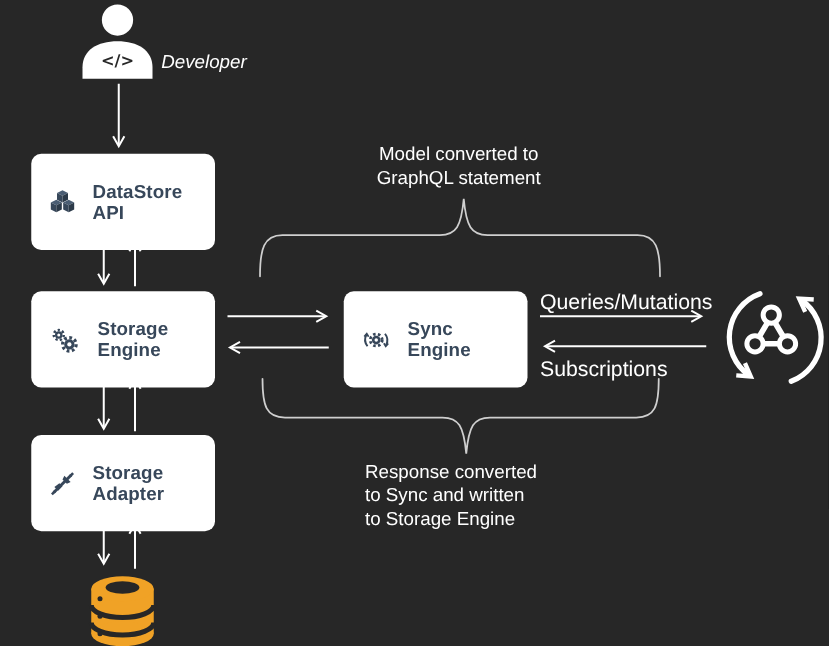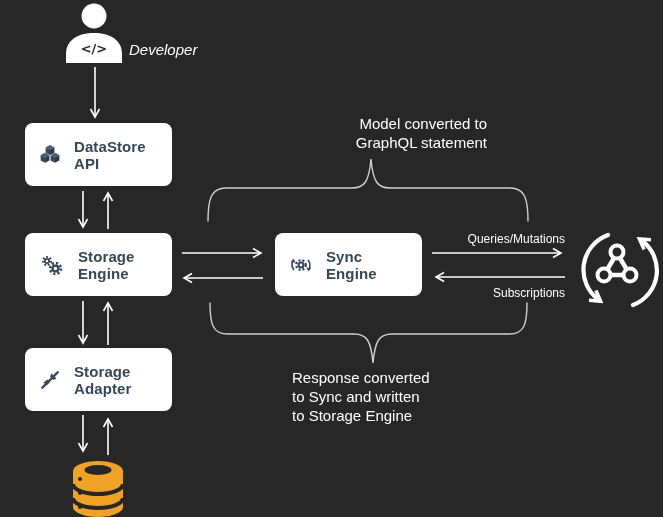--- a/index.html
+++ b/index.html
@@ -2,34 +2,34 @@
 <html><head>
 <meta charset="utf-8">
 <style>
   html,body{margin:0;padding:0;background:#1b1b1b;}
   .canvas{
     position:relative;width:663px;height:517px;background:#272727;
     overflow:hidden;font-family:"Liberation Sans",sans-serif;
   }
   .layer{position:absolute;left:0;top:0;}
   .node{
-    position:absolute;width:147px;height:63px;background:#ffffff;
+    position:absolute;width:147px;height:77px;background:#ffffff;
     border-radius:8px;display:flex;align-items:center;gap:13px;
     padding-left:14px;box-sizing:border-box;
   }
   .node-label{
     font-size:15px;font-weight:bold;color:#37475A;line-height:17px;
     white-space:pre-line;letter-spacing:.1px;
   }
   .annotation{
     position:absolute;color:#ffffff;font-size:15px;line-height:19px;
     white-space:pre-line;
   }
   .arrow-label{
-    position:absolute;color:#ffffff;font-size:12px;width:133px;text-align:right;
+    position:absolute;color:#ffffff;font-size:17px;width:133px;text-align:left;
   }
   .dev-label{position:absolute;left:129px;top:41px;color:#ffffff;font-size:15px;font-style:italic;}
   .icon-svg{display:block;}
 </style>
 </head>
 <body>
 
 <div class="canvas">
 
   <svg class="layer" width="663" height="517">
@@ -138,21 +138,21 @@
 
   <svg class="layer" style="left:577px;top:226px" width="88" height="88" viewBox="0 0 88 88">
     <path d="M56,79 A37,37 0 0 0 64,14" fill="none" stroke="#ffffff" stroke-width="4.2" stroke-linecap="round" marker-end="url(#ahBold)"></path>
     <path d="M31,9 A37,37 0 0 0 22,74" fill="none" stroke="#ffffff" stroke-width="4.2" stroke-linecap="round" marker-end="url(#ahBold)"></path>
     <path d="M40,27 L27,49 L53,49 Z" fill="none" stroke="#ffffff" stroke-width="4.5" stroke-linejoin="round"></path>
     <circle cx="40" cy="26" r="6.5" fill="#272727" stroke="#ffffff" stroke-width="4"></circle>
     <circle cx="27" cy="49" r="6.5" fill="#272727" stroke="#ffffff" stroke-width="4"></circle>
     <circle cx="53" cy="49" r="6.5" fill="#272727" stroke="#ffffff" stroke-width="4"></circle>
   </svg>
 
-  <div class="annotation" style="left:247px;top:114px;width:240px;text-align:right">Model converted to
+  <div class="annotation" style="left:247px;top:114px;width:240px;text-align:center">Model converted to
 GraphQL statement</div>
   <div class="annotation" style="left:292px;top:368px">Response converted
 to Sync and written
 to Storage Engine</div>
   <div class="arrow-label" style="left:432px;top:232px">Queries/Mutations</div>
   <div class="arrow-label" style="left:432px;top:286px">Subscriptions</div>
 
 </div>
 
 </body></html>

